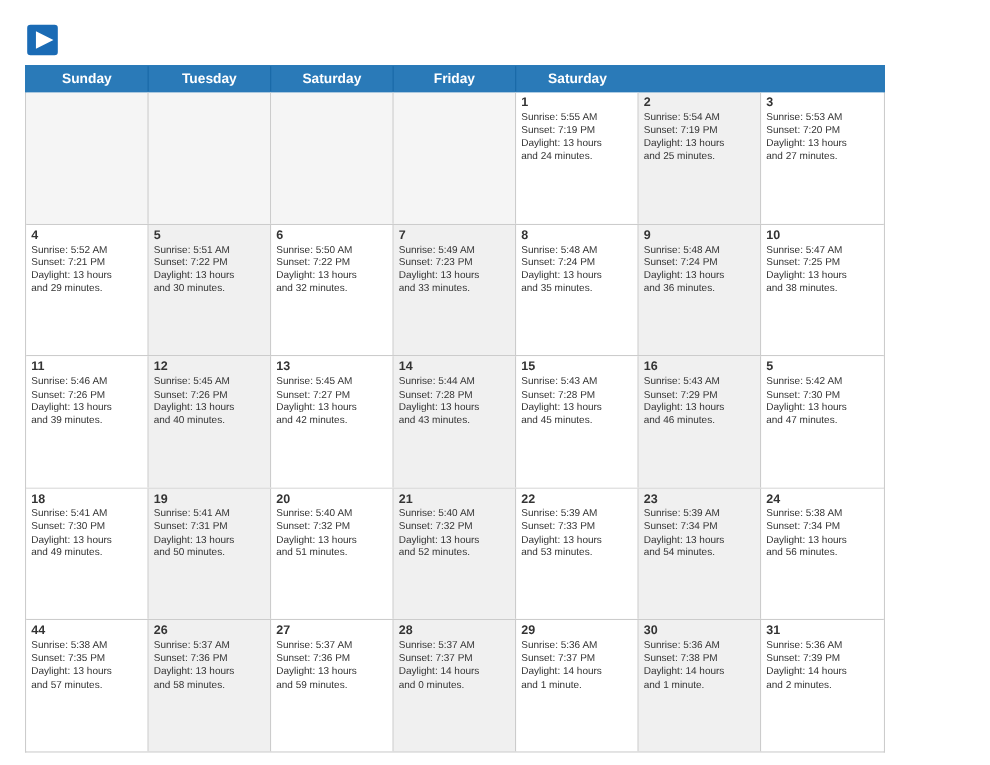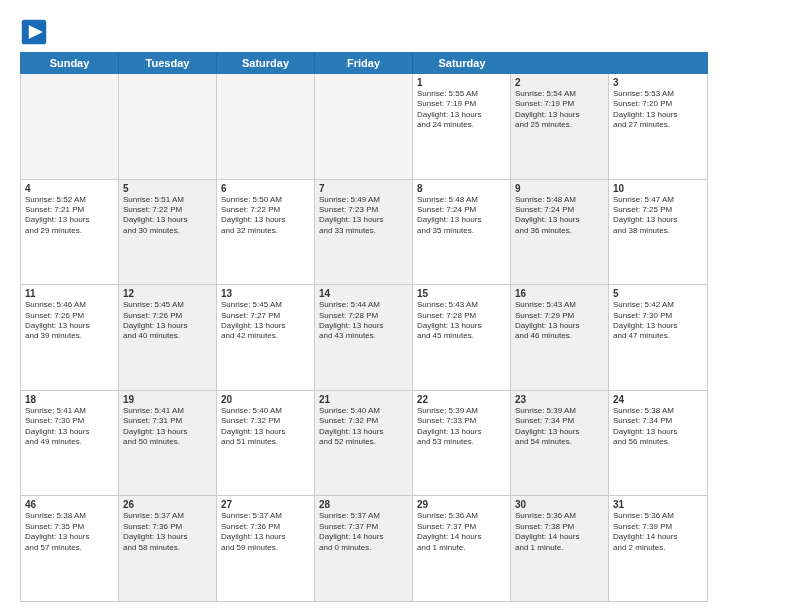--- a/index.html
+++ b/index.html
@@ -253,21 +253,21 @@
             <span class="day-num">23</span>
             <div class="cell-text">Sunrise: 5:39 AM<br>Sunset: 7:34 PM<br>Daylight: 13 hours<br>and 54 minutes.</div>
           </div>
           <div class="cal-cell">
             <span class="day-num">24</span>
             <div class="cell-text">Sunrise: 5:38 AM<br>Sunset: 7:34 PM<br>Daylight: 13 hours<br>and 56 minutes.</div>
           </div>
         </div>
         <div class="cal-row">
           <div class="cal-cell">
-            <span class="day-num">46</span>
+            <span class="day-num">44</span>
             <div class="cell-text">Sunrise: 5:38 AM<br>Sunset: 7:35 PM<br>Daylight: 13 hours<br>and 57 minutes.</div>
           </div>
           <div class="cal-cell shaded">
             <span class="day-num">26</span>
             <div class="cell-text">Sunrise: 5:37 AM<br>Sunset: 7:36 PM<br>Daylight: 13 hours<br>and 58 minutes.</div>
           </div>
           <div class="cal-cell">
             <span class="day-num">27</span>
             <div class="cell-text">Sunrise: 5:37 AM<br>Sunset: 7:36 PM<br>Daylight: 13 hours<br>and 59 minutes.</div>
           </div>

